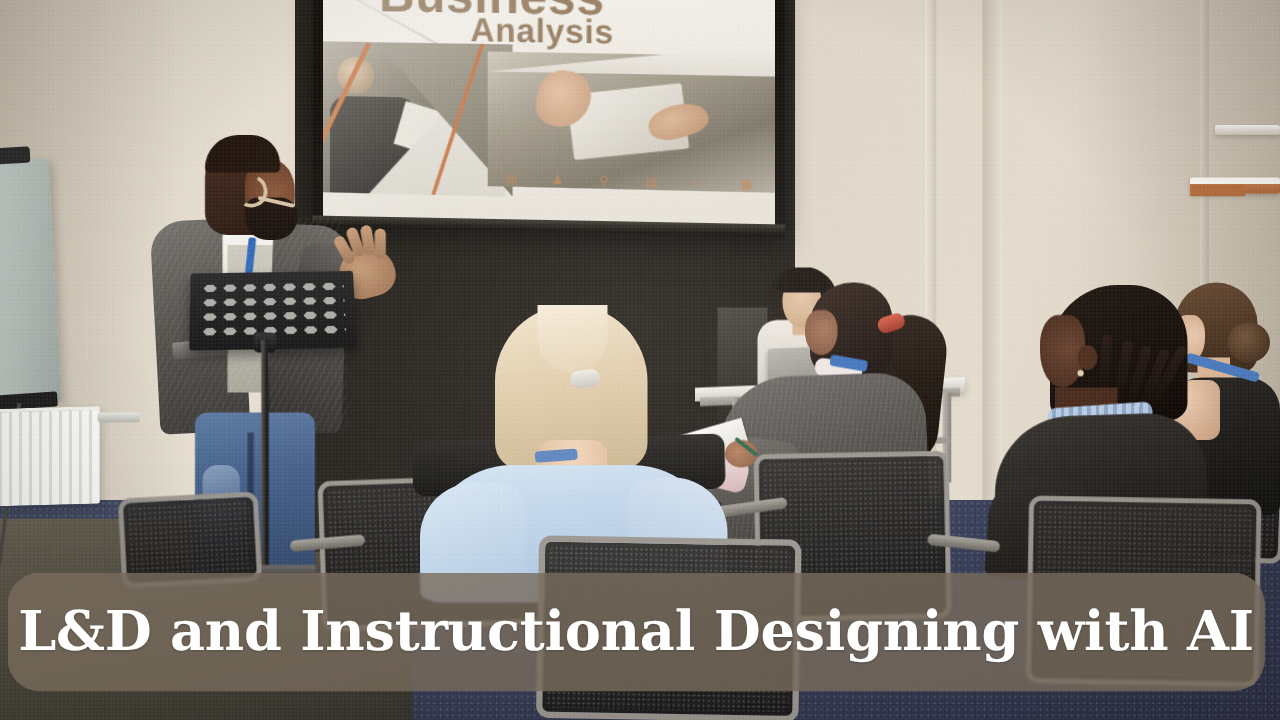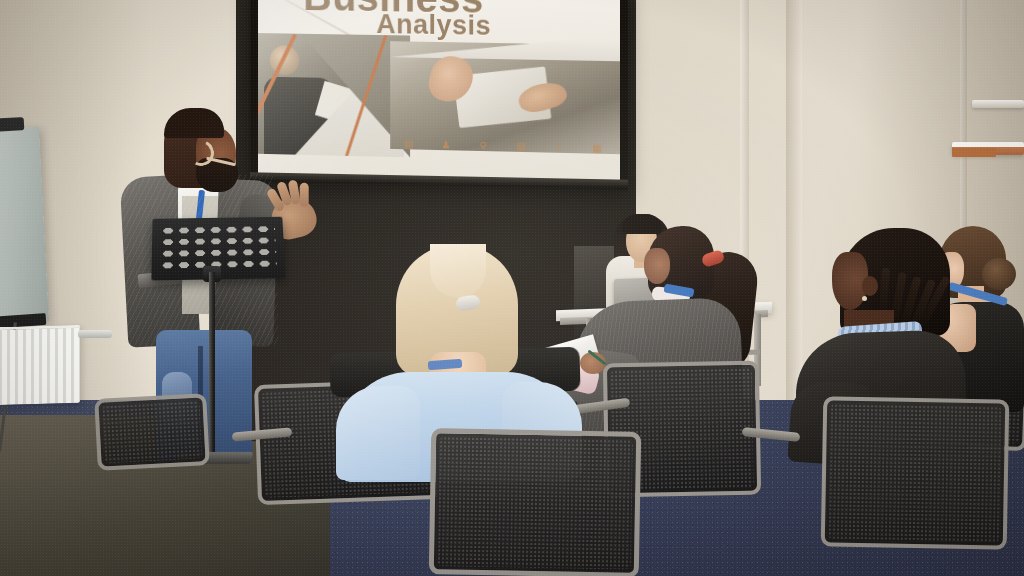--- a/index.html
+++ b/index.html
@@ -828,14 +828,17 @@
   <div class="l" id="w3-hairtie"></div>
   <div class="l" id="w3-top"></div>
   <div class="l" id="w3-shoulder-l"></div>
   <div class="l" id="w3-shoulder-r"></div>
   <div class="l" id="w3-lanyard"></div>
   <div class="chair" id="chair-fgr"></div>
 
   <div class="l" id="grade"></div>
   <div class="l" id="grain"></div>
 
+  <div class="l" id="banner">
+    <span id="banner-title">L&amp;D and Instructional Designing with AI</span>
+  </div>
 
 </div>
 
 </body></html>

